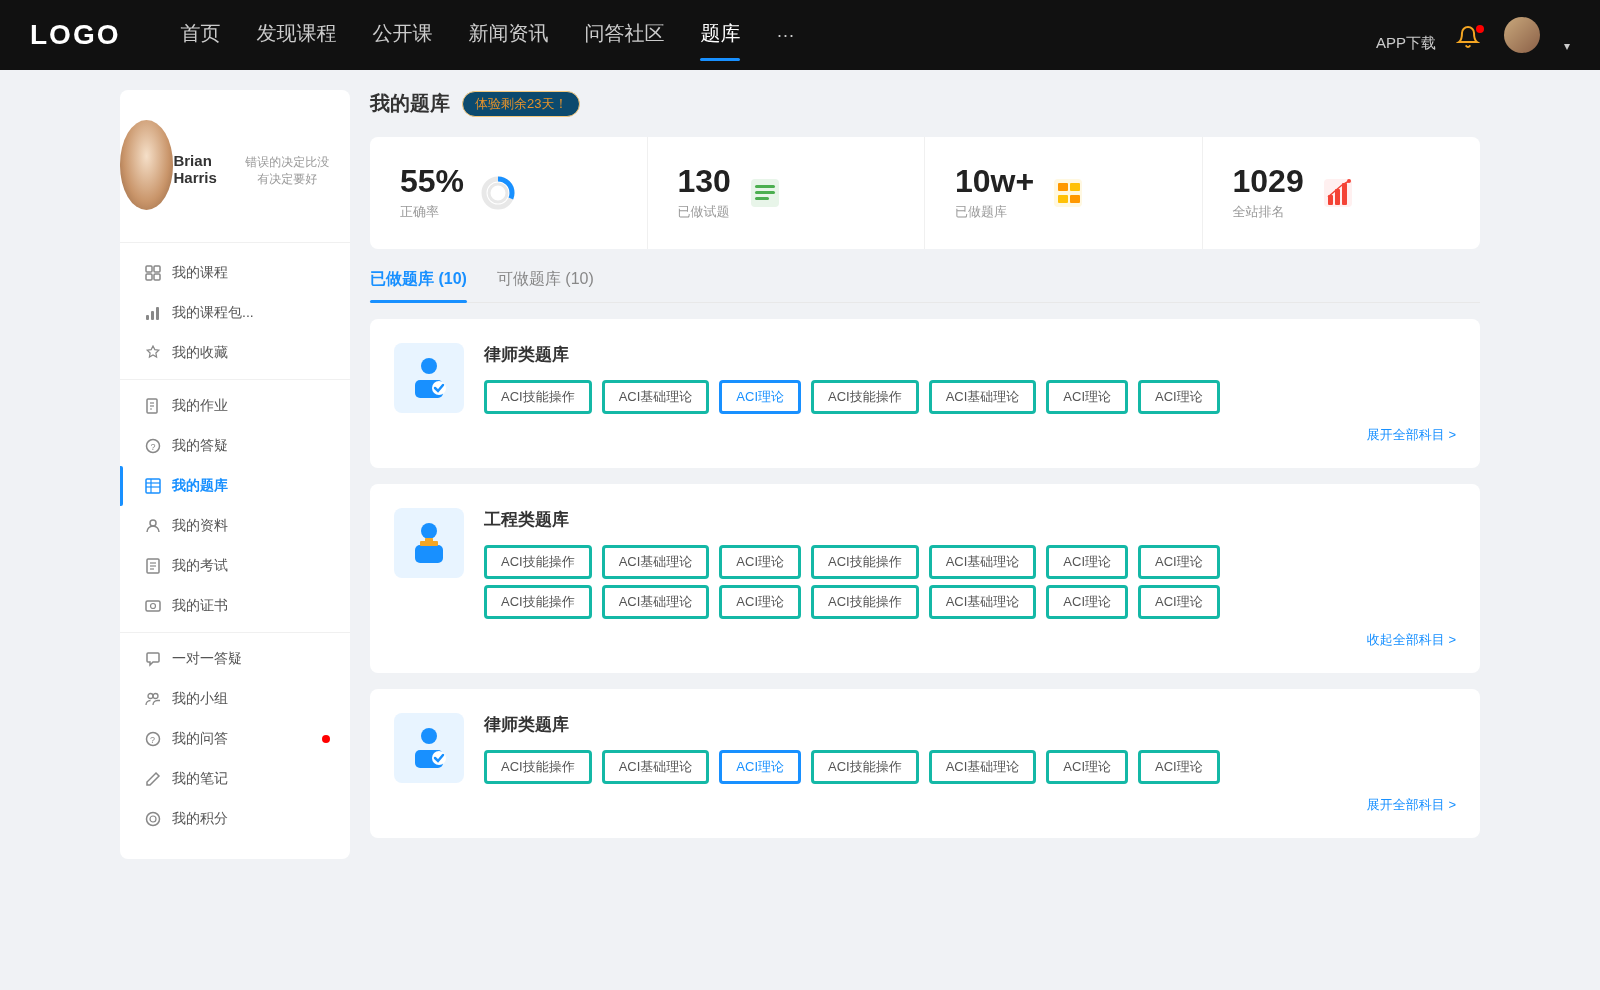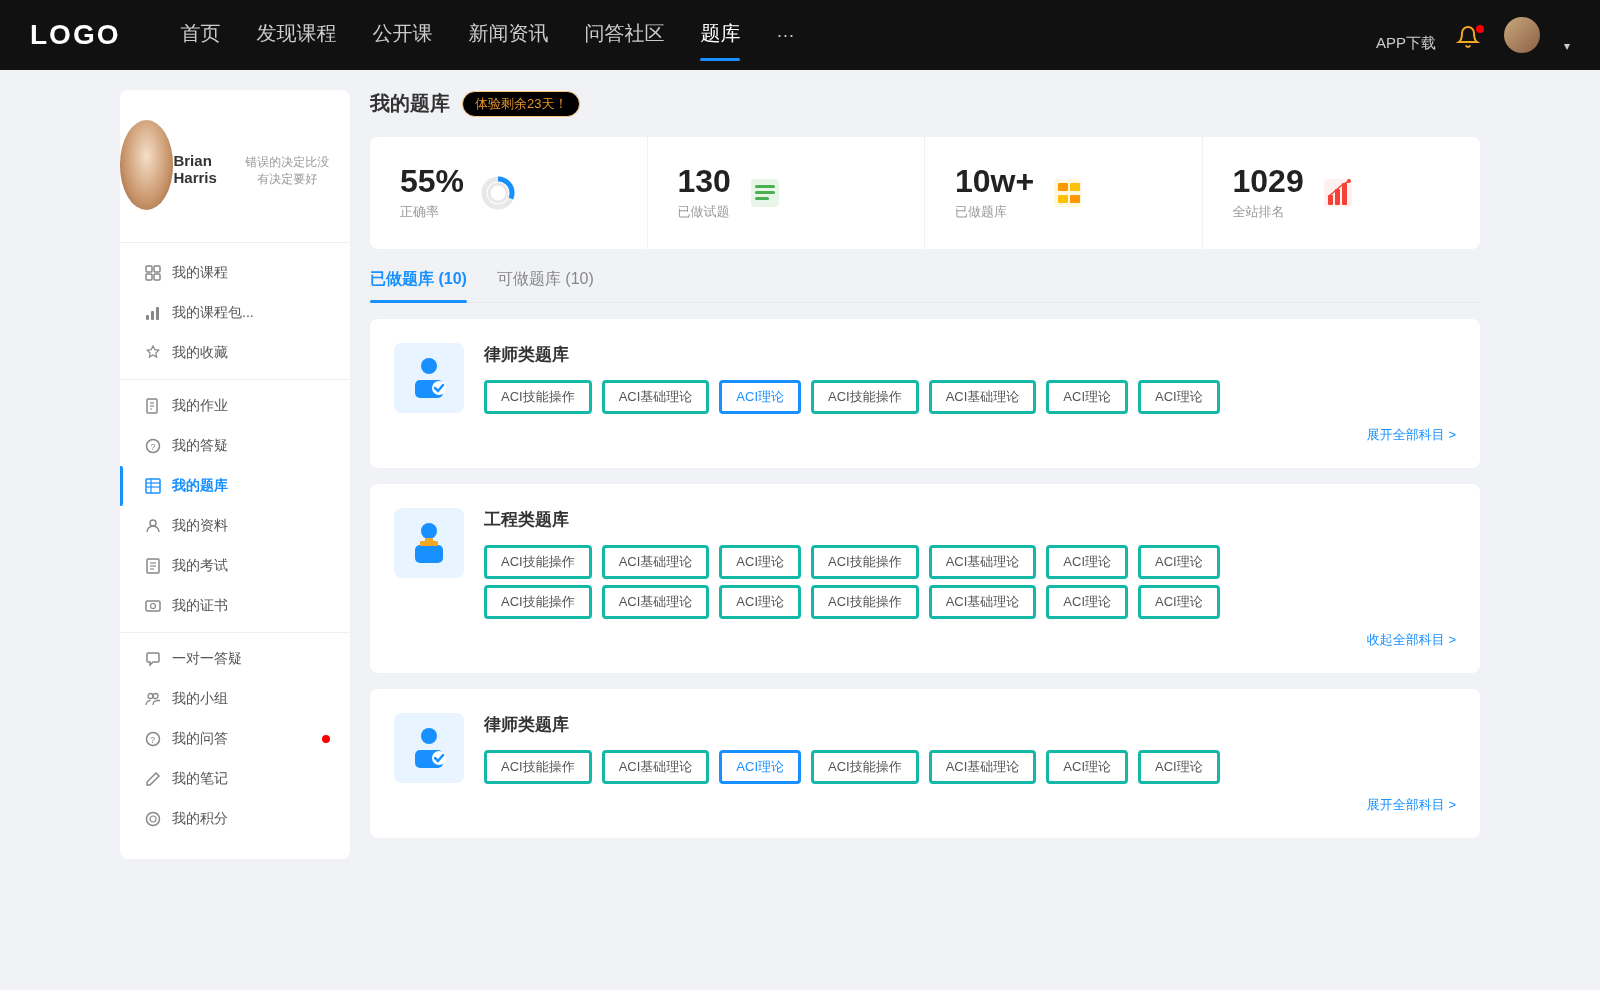--- a/index.html
+++ b/index.html
@@ -198,21 +198,21 @@
       align-items: center;
       gap: 12px;
       margin-bottom: 20px;
     }
     .page-title {
       font-size: 20px;
       font-weight: 600;
       color: #333;
     }
     .trial-badge {
-      background: #000000;
+      background: #0c4a6e;
       color: #e6922a;
       border: 1px solid #f5c87c;
       border-radius: 20px;
       padding: 3px 12px;
       font-size: 13px;
     }
 
     
     .stats-row {
       display: grid;

